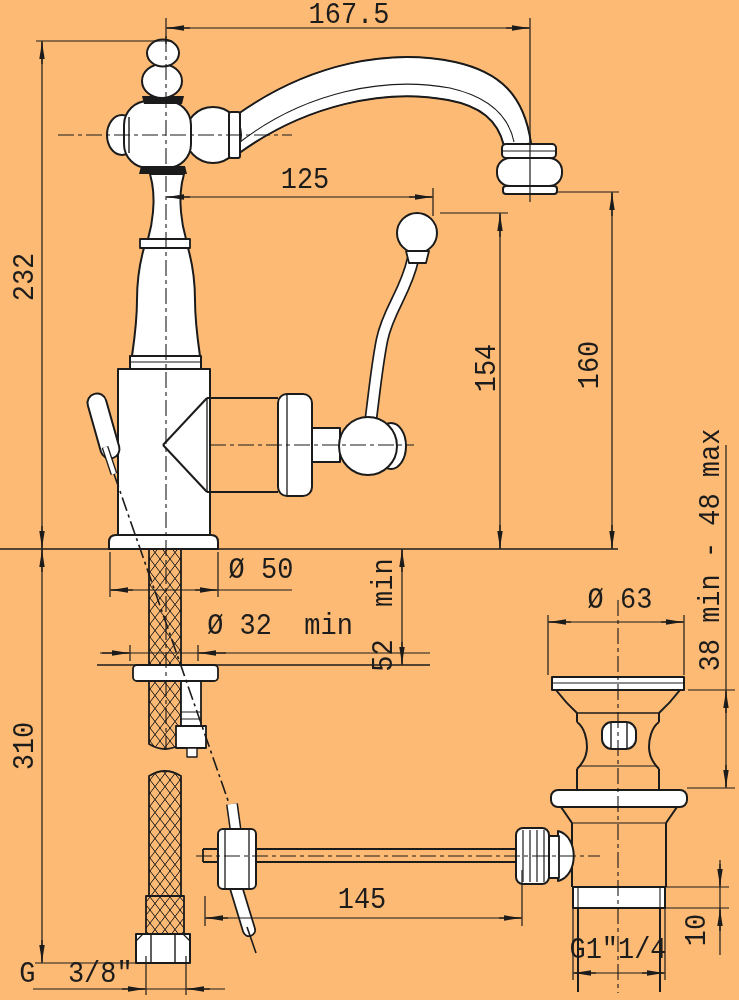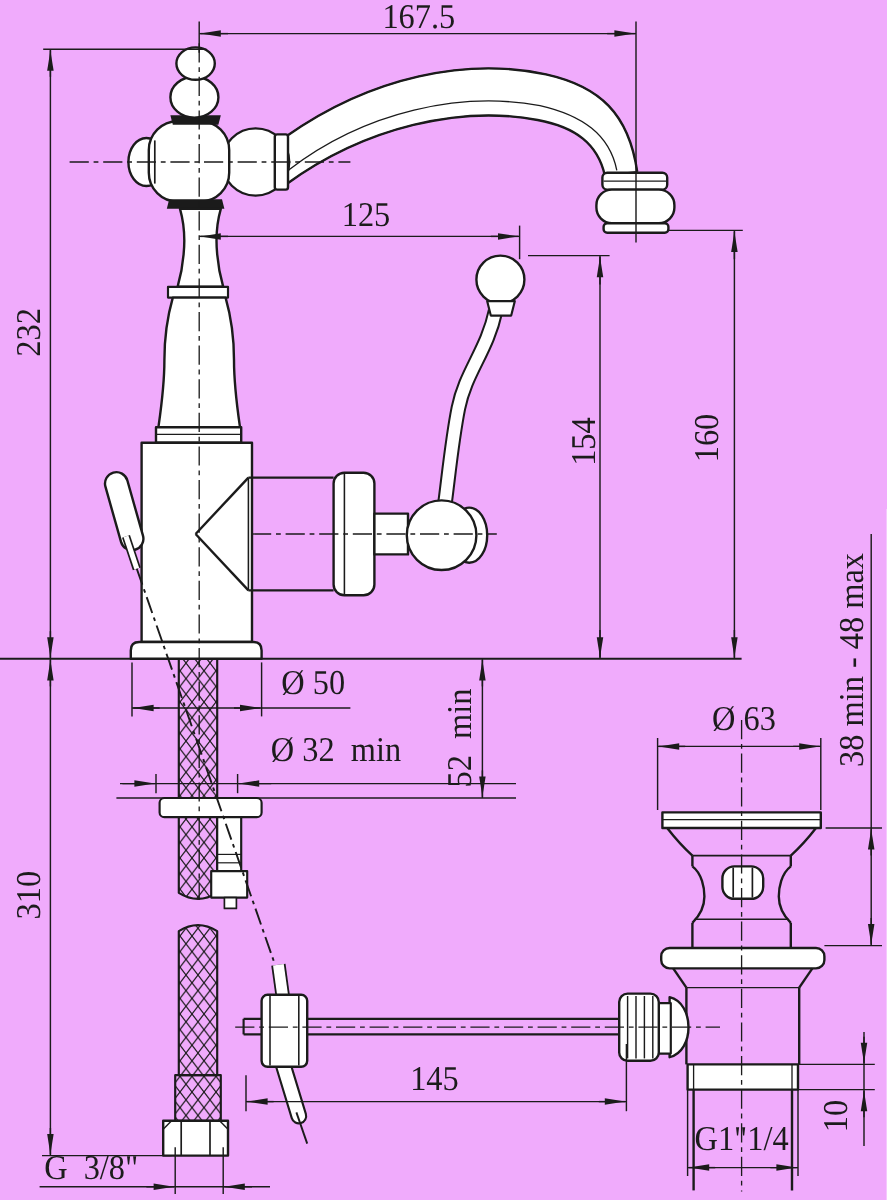--- a/index.html
+++ b/index.html
@@ -1,17 +1,17 @@
 <!DOCTYPE html>
 <html><head>
 <meta charset="utf-8">
 <style>
   html,body{margin:0;padding:0;background:#ffffff;}
-  #stage{position:relative;width:739px;height:1000px;background:#f0abfc;overflow:hidden;
-         font-family:Liberation Serif, serif;}
+  #stage{position:relative;width:739px;height:1000px;background:#fdba74;overflow:hidden;
+         font-family:Liberation Mono, monospace;}
   #lineart{position:absolute;left:0;top:0;}
   .dim{position:absolute;transform:translate(-50%,-50%) scaleX(.93);
        font-size:29px;color:#1c1c1c;white-space:pre;line-height:1;}
   .rot{transform:translate(-50%,-50%) rotate(-90deg) scaleX(.93);}
 </style>
 </head>
 <body>
 
 <div id="stage">
 

